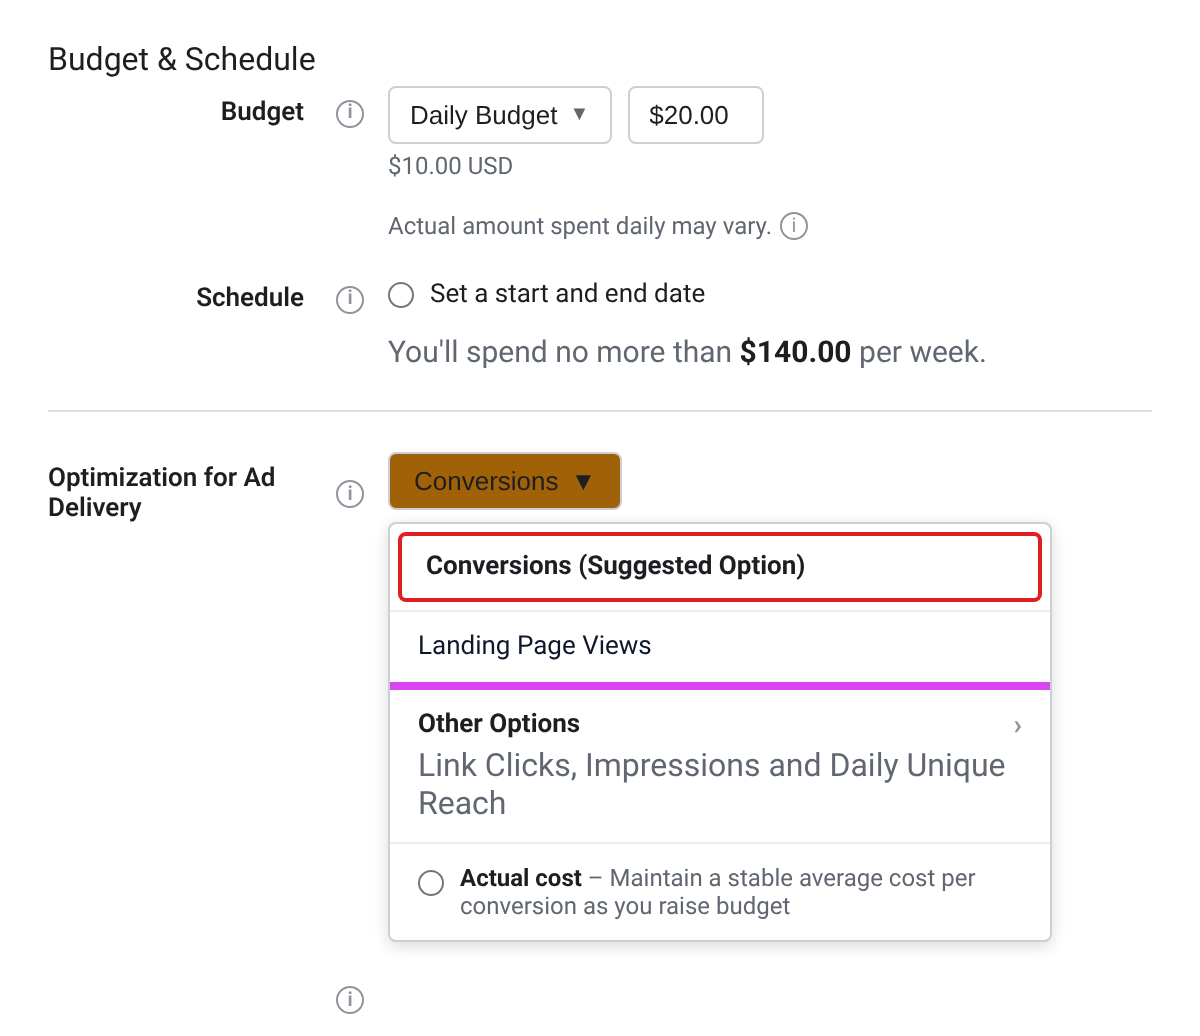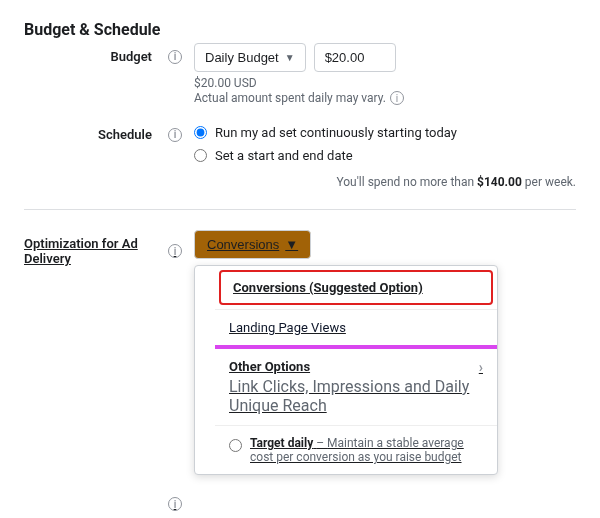--- a/index.html
+++ b/index.html
@@ -10,21 +10,21 @@
       font-size: 14px;
       width: 600px;
       min-height: 518px;
       overflow: hidden;
     }
     .page-container {
       padding: 20px 24px;
     }
     .section-title {
       font-size: 16px;
-      font-weight: 700;
+      font-weight: 400;
       margin-bottom: 4px;
     }
     .section-subtitle {
       font-size: 13px;
       color: #606770;
       margin-bottom: 20px;
     }
     .form-row {
       display: flex;
       align-items: flex-start;
@@ -78,90 +78,87 @@
     }
     .dropdown-btn .arrow {
       font-size: 10px;
       color: #606770;
     }
     .budget-input {
       border: 1px solid #ccd0d5;
       border-radius: 4px;
       padding: 6px 10px;
       font-size: 13px;
-      width: 82px;
+      width: 68px;
       color: #1c1e21;
     }
     .budget-note {
       font-size: 12px;
       color: #606770;
       margin-top: 4px;
     }
     .budget-note-info {
       display: flex;
       align-items: center;
       gap: 4px;
-      margin-top: 1px;
+      margin-top: 16px;
       font-size: 12px;
       color: #606770;
     }
     .radio-group {
       display: flex;
       flex-direction: column;
       gap: 8px;
       padding-top: 4px;
     }
     .radio-item {
       display: flex;
       align-items: center;
       gap: 8px;
       font-size: 13px;
     }
     .radio-item input[type="radio"] {
       margin: 0;
     }
     .spend-note {
-      font-size: 12px;
+      font-size: 15px;
       color: #606770;
       margin-top: 12px;
-      text-align: right;
     }
     .spend-note strong {
       color: #1c1e21;
     }
     .divider {
       border: none;
       border-top: 1px solid #dddfe2;
       margin: 20px 0;
     }
     .optimization-section .form-row {
-      text-decoration: underline;
     }
     .dropdown-btn-conversions {
       display: flex;
       align-items: center;
       gap: 6px;
       background: #a16207;
       border: 1px solid #ccd0d5;
       border-radius: 4px;
       padding: 6px 12px;
       font-size: 13px;
       cursor: pointer;
       color: #1c1e21;
       font-weight: 500;
     }
     .dropdown-menu {
       border: 1px solid #ccd0d5;
       border-radius: 4px;
       background: #fff;
       box-shadow: 0 2px 8px rgba(0,0,0,0.15);
-      width: 304px;
+      width: 332px;
       position: relative;
       z-index: 10;
-      padding-left: 20px;
     }
     .dropdown-item {
       padding: 10px 14px;
       cursor: pointer;
       font-size: 13px;
     }
     .dropdown-item.highlighted {
       border: 2px solid #e02020;
       border-radius: 4px;
       margin: 4px;
@@ -236,39 +233,35 @@
       <span class="info-icon">i</span>
     </div>
     <div class="form-content">
       <div class="budget-inputs">
         <button class="dropdown-btn">
           <span>Daily Budget</span>
           <span class="arrow">▼</span>
         </button>
         <input class="budget-input" type="text" value="$20.00" style="">
       </div>
-      <div class="budget-note">$20.00 USD</div>
+      <div class="budget-note">$10.00 USD</div>
       <div class="budget-note-info">
         <span>Actual amount spent daily may vary.</span>
         <span class="info-icon">i</span>
       </div>
     </div>
   </div>
 
   <div class="form-row">
     <div class="form-label">
       <span>Schedule</span>
       <span class="info-icon">i</span>
     </div>
     <div class="form-content">
       <div class="radio-group">
-        <label class="radio-item">
-          <input type="radio" name="schedule" checked="" style="">
-          <span>Run my ad set continuously starting today</span>
-        </label>
         <label class="radio-item">
           <input type="radio" name="schedule" style="">
           <span>Set a start and end date</span>
         </label>
       </div>
       <div class="spend-note">
         <span>You'll spend no more than </span><strong>$140.00</strong><span> per week.</span>
       </div>
     </div>
   </div>
@@ -302,21 +295,21 @@
               <div class="other-title">
                 <span>Other Options</span>
                 <span class="chevron-right">›</span>
               </div>
               <div class="other-subtitle">Link Clicks, Impressions and Daily Unique Reach</div>
             </div>
 
             <div class="target-cost-section">
               <input type="radio" name="target_cost" style="">
               <div class="target-cost-text">
-                <strong>Target daily</strong>
+                <strong>Actual cost</strong>
                 <span> – </span>
                 <span>Maintain a stable average cost per conversion as you raise budget</span>
               </div>
             </div>
           </div>
         </div>
       </div>
     </div>
 
     <div class="form-row">

